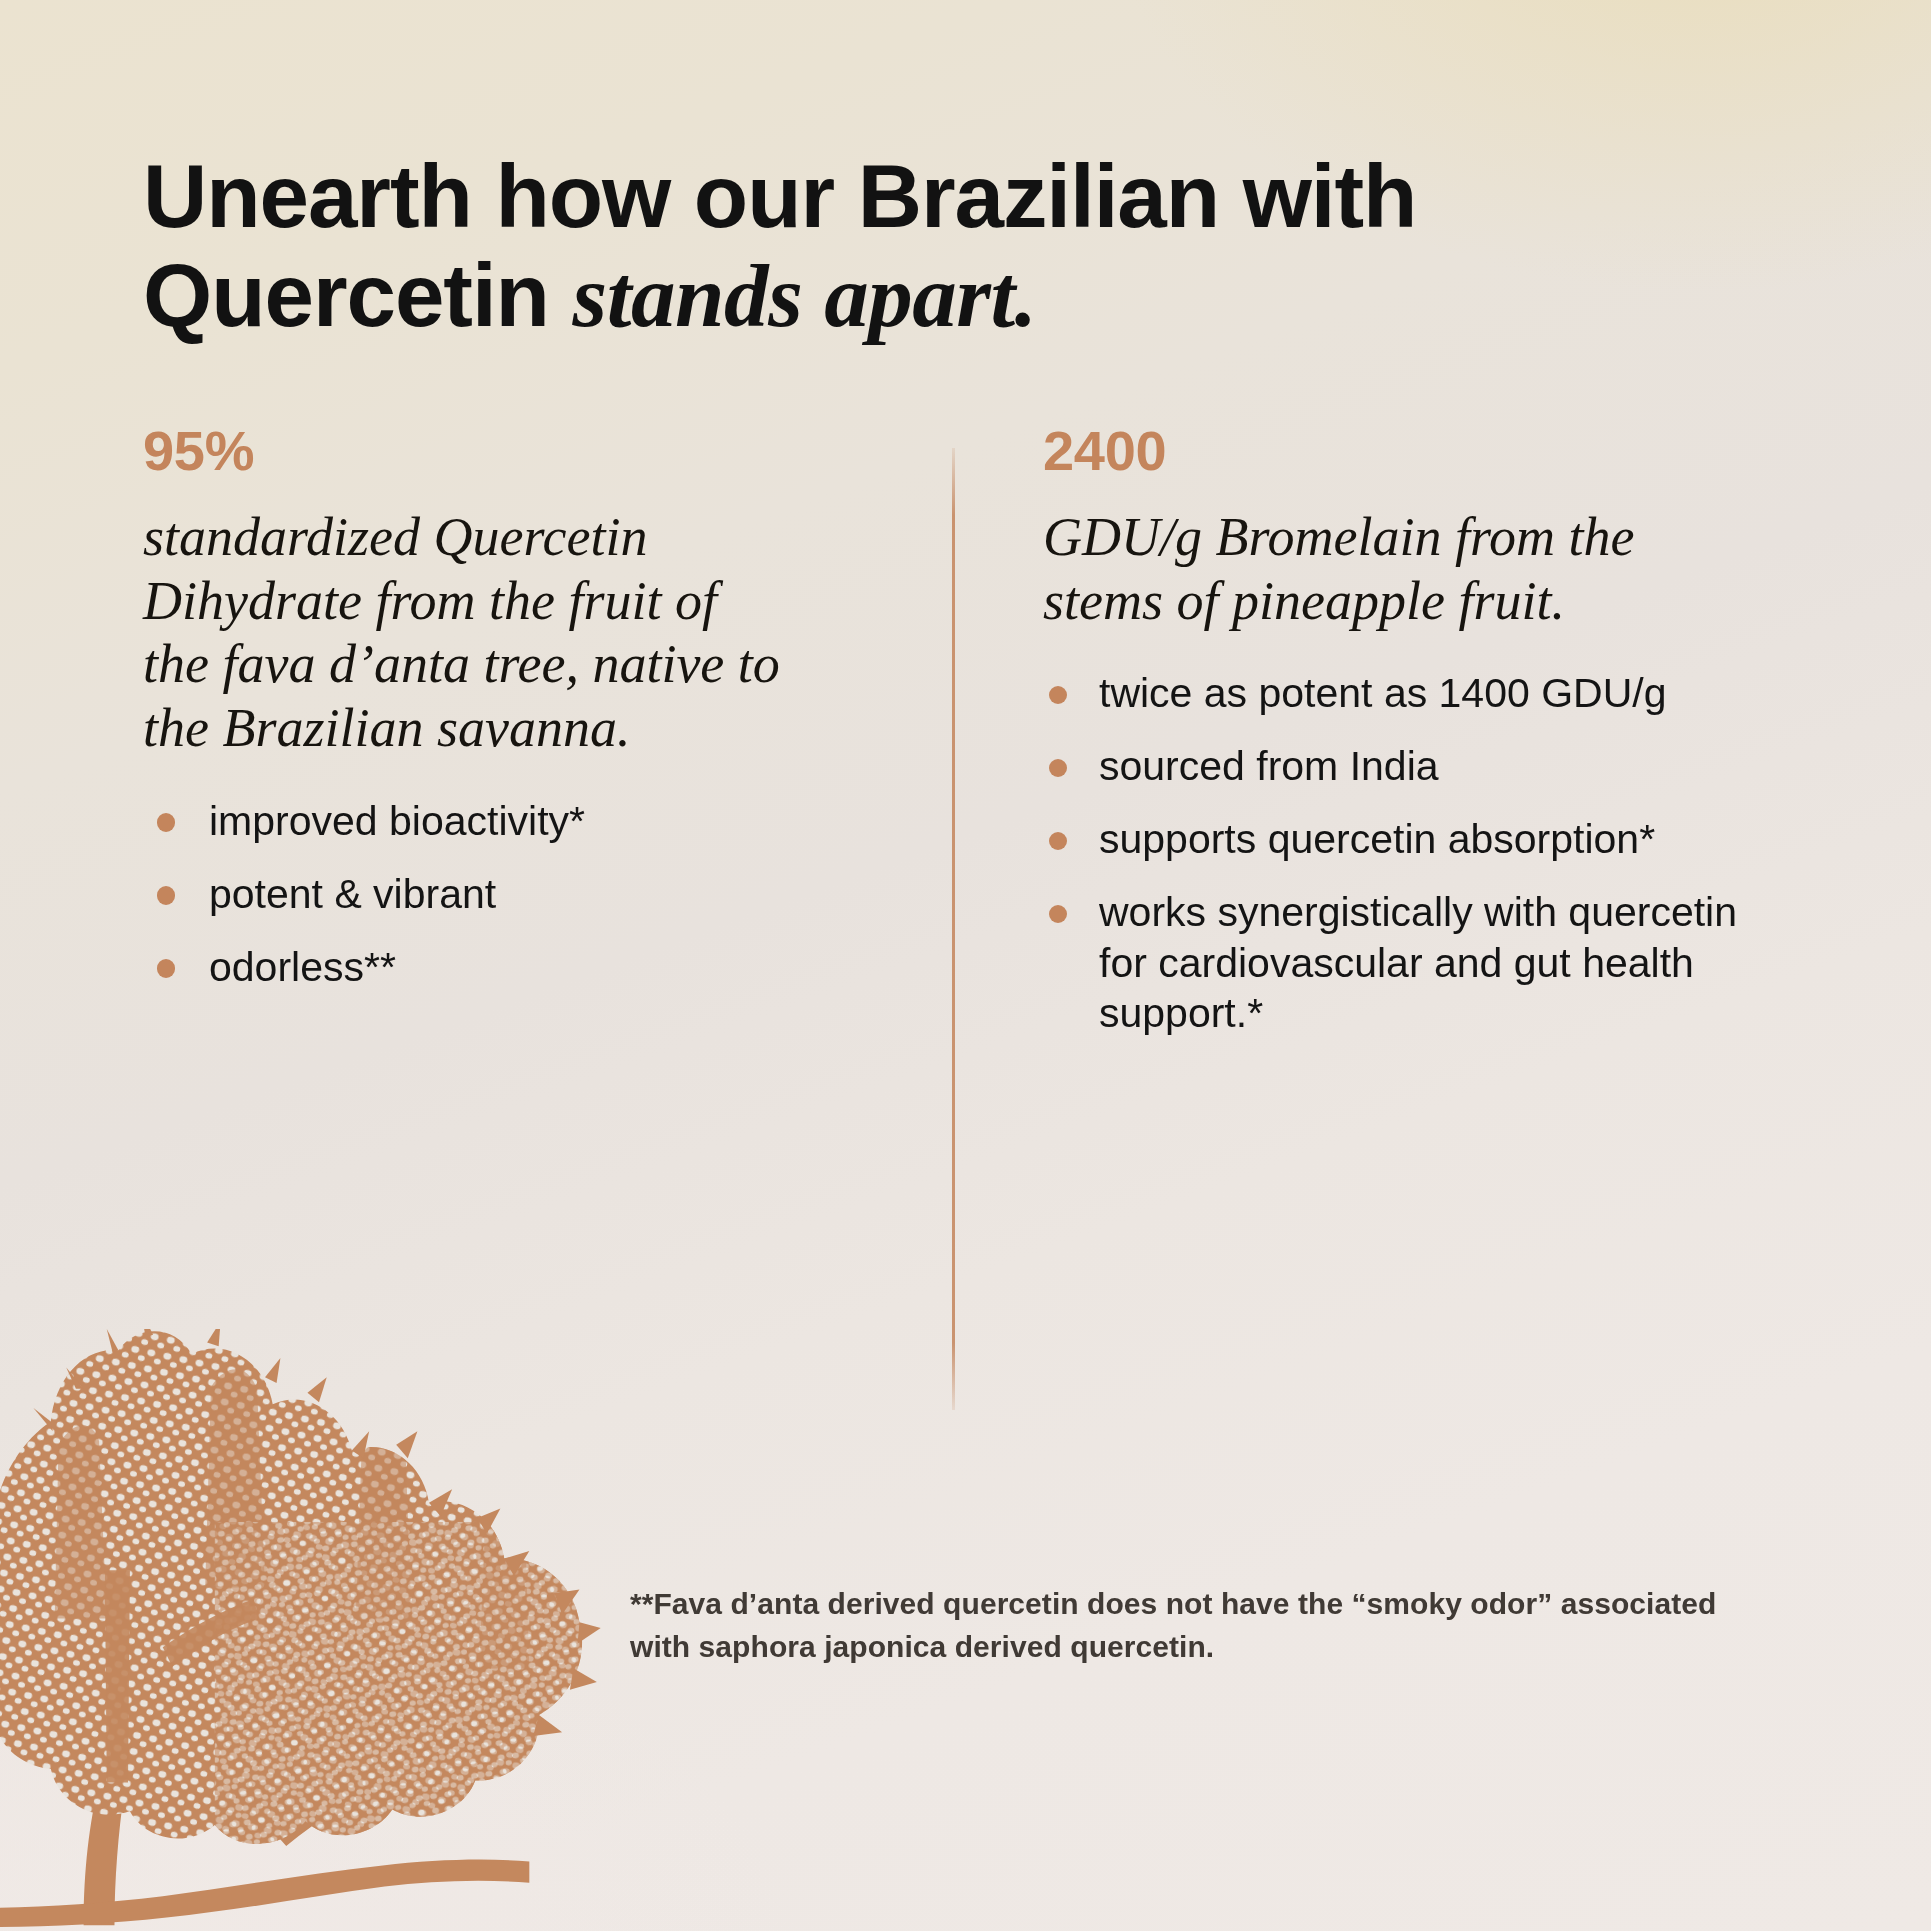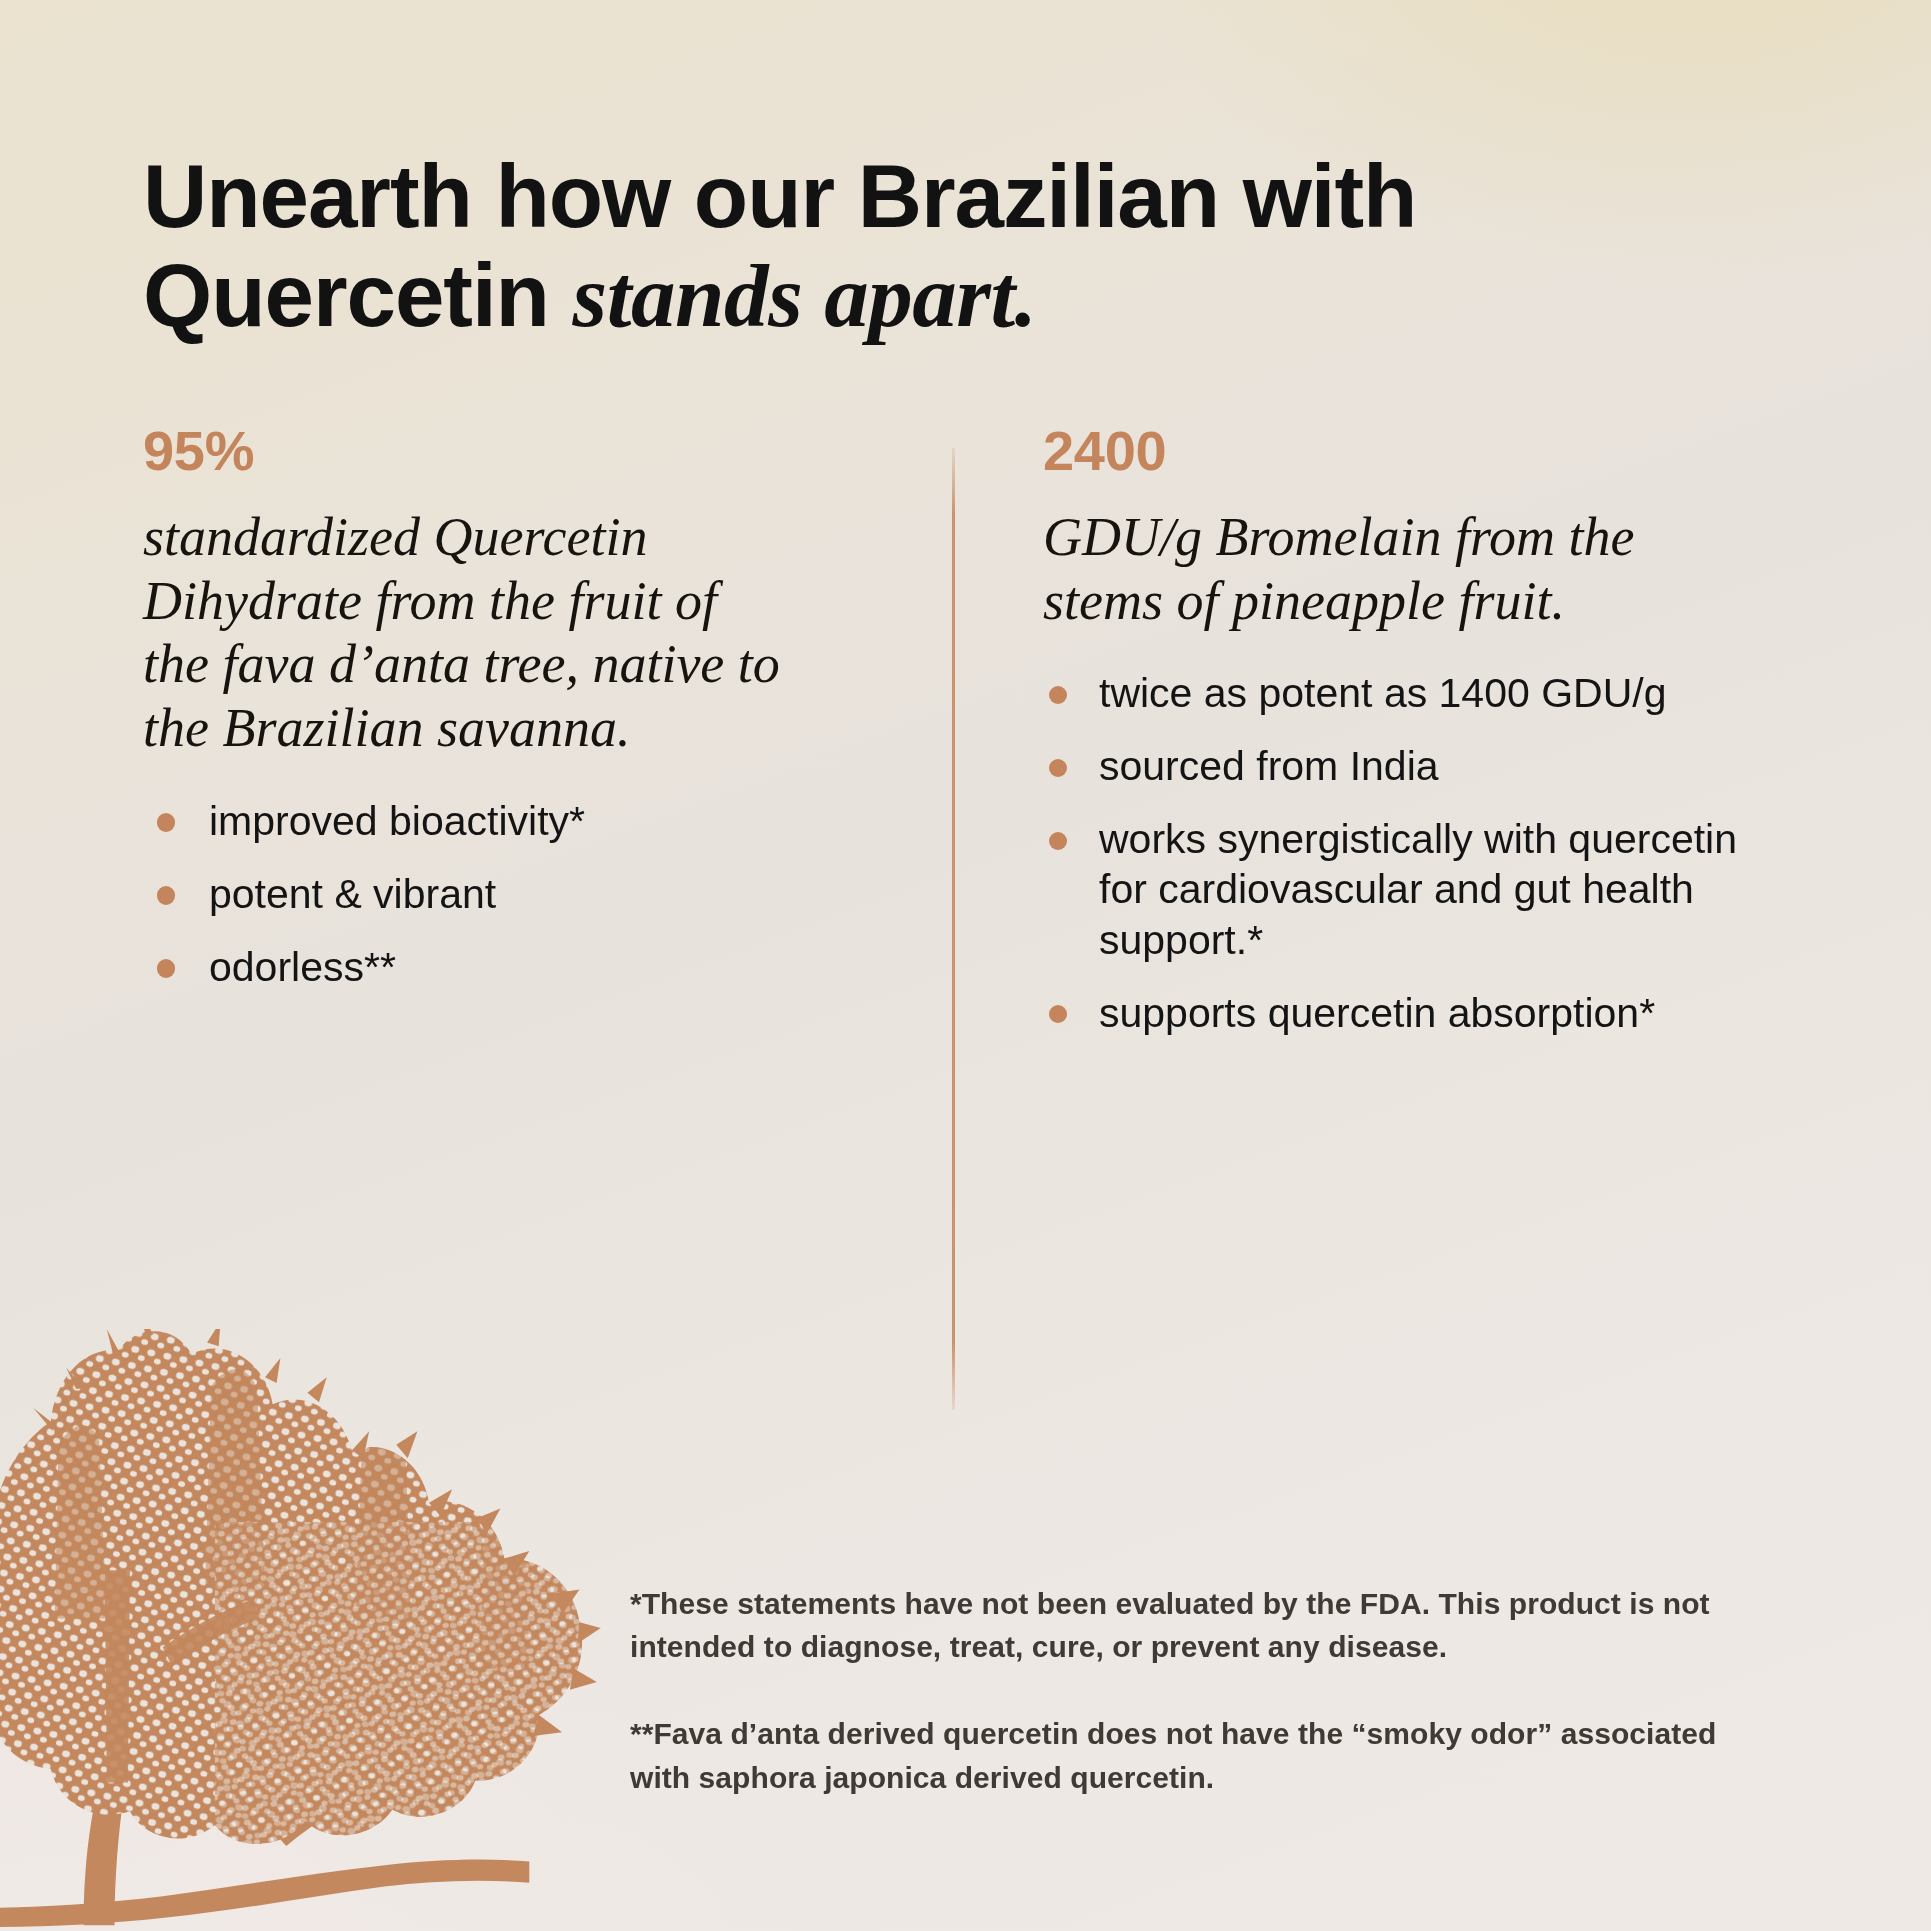--- a/index.html
+++ b/index.html
@@ -191,27 +191,26 @@
         <li><span class="dot"></span><span>odorless**</span></li>
       </ul>
     </div>
 
     <div class="col col-right">
       <div class="stat">2400</div>
       <p class="lede">GDU/g Bromelain from the stems of pineapple fruit.</p>
       <ul class="bullets">
         <li><span class="dot"></span><span>twice as potent as 1400 GDU/g</span></li>
         <li><span class="dot"></span><span>sourced from India</span></li>
+        <li><span class="dot"></span><span>supports quercetin absorption*</span></li>
         <li><span class="dot"></span><span>works synergistically with quercetin for cardiovascular and gut health support.*</span></li>
-        <li><span class="dot"></span><span>supports quercetin absorption*</span></li>
       </ul>
     </div>
 
     <div class="footnotes">
-      <div class="footnote fn1">*These statements have not been evaluated by the FDA. This product is not intended to diagnose, treat, cure, or prevent any disease.</div>
       <div class="footnote fn2">**Fava d’anta derived quercetin does not have the “smoky odor” associated with saphora japonica derived quercetin.</div>
     </div>
 
     <div class="tree">
       <svg viewBox="0 0 640 624" xmlns="http://www.w3.org/2000/svg" aria-hidden="true">
         <defs>
 
           <g id="cone">
             <path d="M0,0 C10,-52 22,-96 30,-120 C38,-96 50,-52 60,0 C42,14 18,14 0,0 Z"></path>
           </g>

